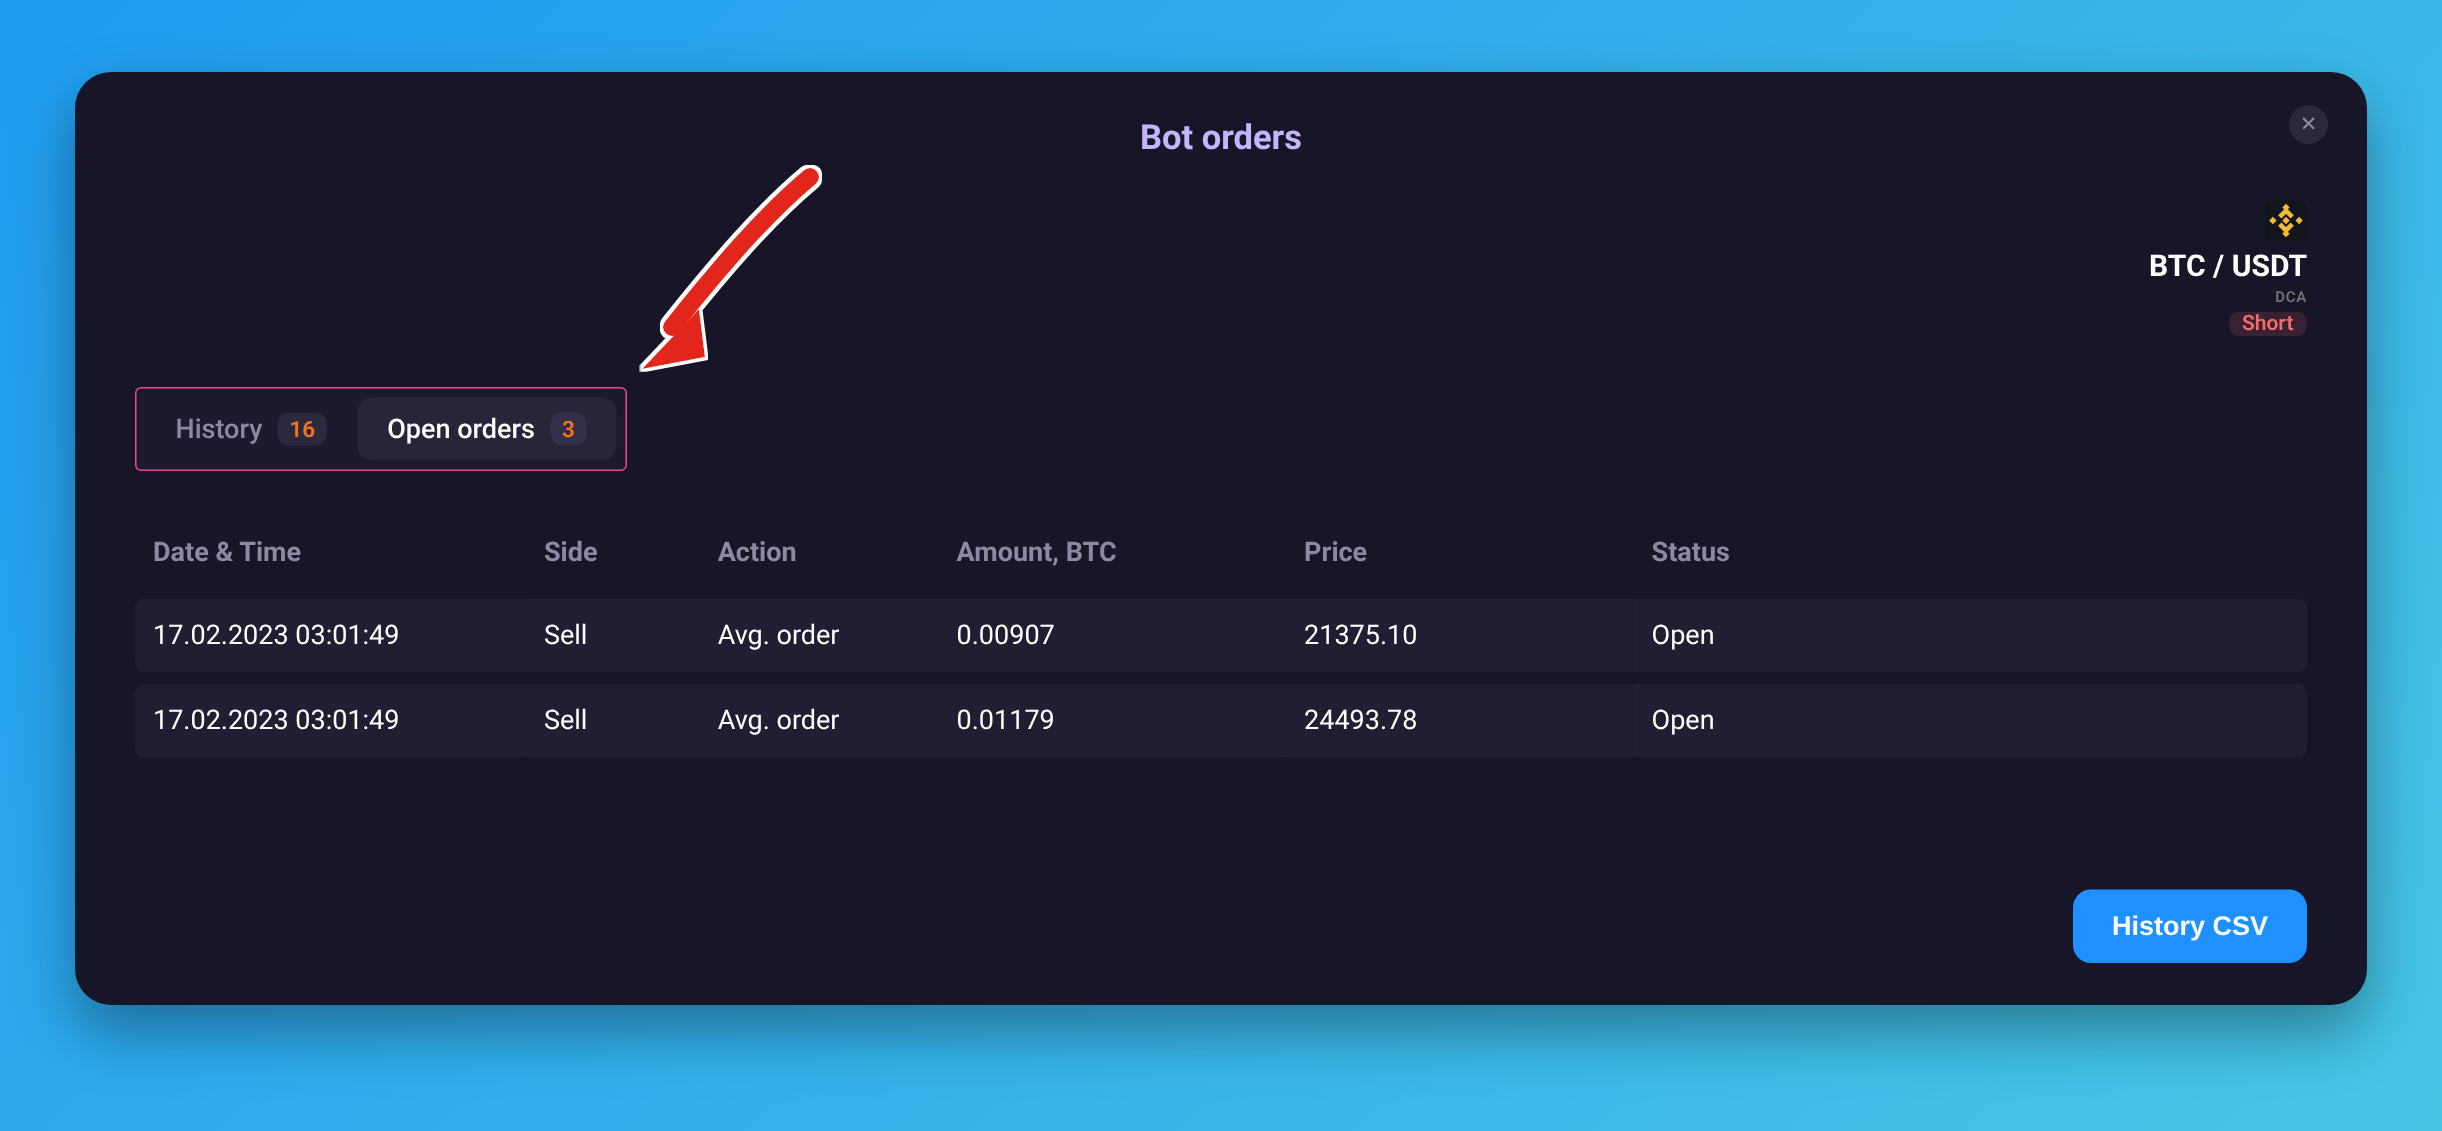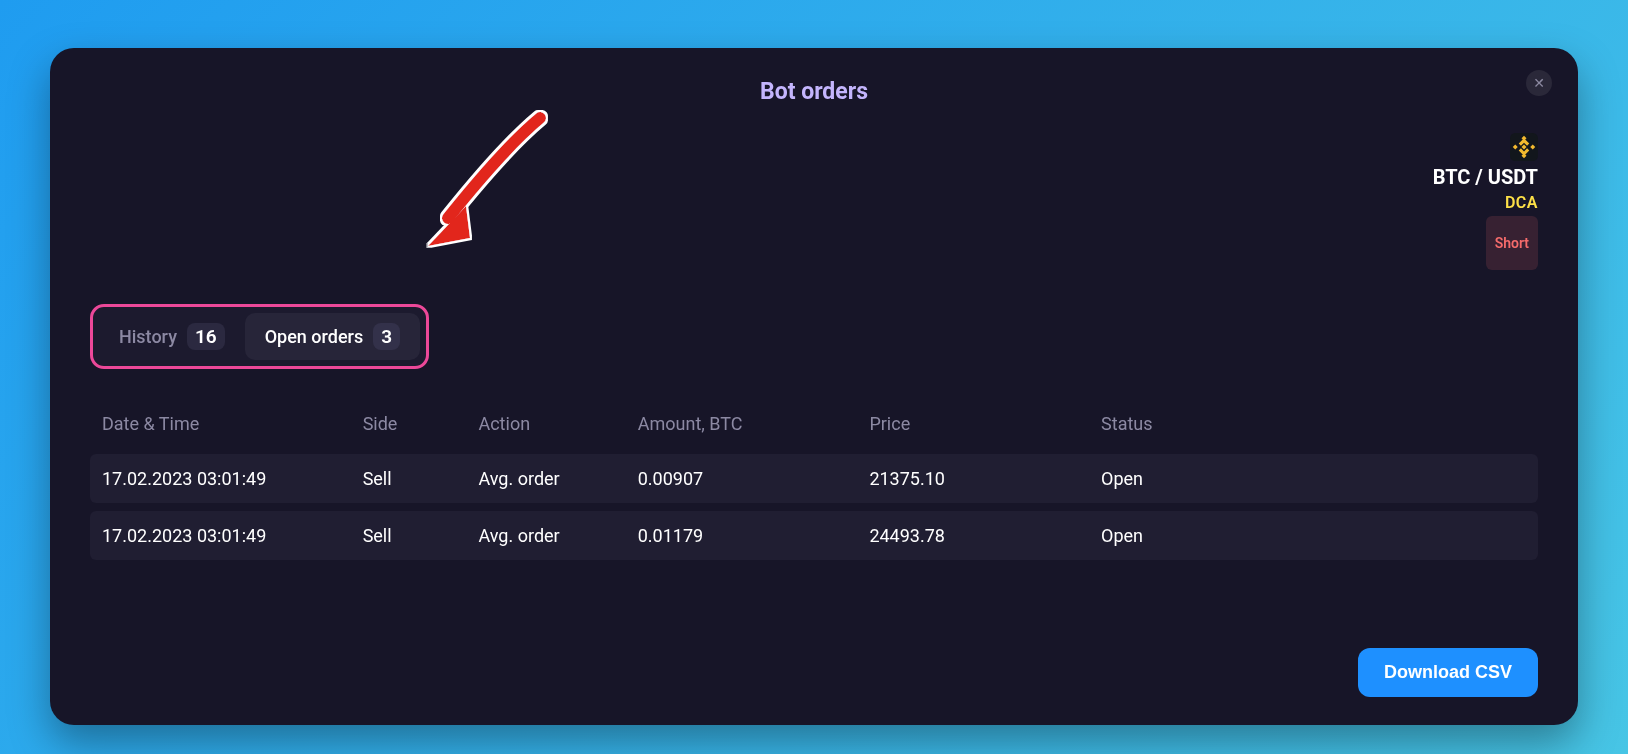--- a/index.html
+++ b/index.html
@@ -57,39 +57,39 @@
     width: 28px;
     height: 28px;
     flex: 0 0 28px;
   }
   .pair-text {
     font-size: 20px;
     font-weight: 700;
     color: #ffffff;
   }
   .dca-text {
-    font-size: 16px;
-    font-weight: 600;
-    color: #fde047;
+    font-size: 10px;
+    font-weight: 600;
+    color: #737373;
     letter-spacing: 0.5px;
   }
   .short-badge {
     font-size: 14px;
     font-weight: 600;
     color: #f46b6b;
     background: rgba(244,107,107,0.15);
     border-radius: 6px;
-    padding: 19px 9px;
+    padding: 0 9px;
   }
   .tabs {
     display: inline-flex;
     gap: 0;
     background: #1c1a2e;
-    border: 3px solid #ec4899;
-    border-radius: 14px;
+    border: 1px solid #ec4899;
+    border-radius: 4px;
     padding: 6px;
     margin-bottom: 26px;
     align-items: flex-end;
   }
   .tab {
     display: flex;
     align-items: center;
     gap: 10px;
     padding: 10px 20px;
     border-radius: 10px;
@@ -97,24 +97,24 @@
     font-size: 18px;
     font-weight: 500;
     color: #8c89a3;
   }
   .tab.active {
     background: #272539;
     color: #ffffff;
   }
   .tab .count {
     background: #33314a;
-    color: #ffffff;
+    color: #f97316;
     border-radius: 8px;
     padding: 2px 8px;
-    font-size: 19px;
+    font-size: 15px;
     font-weight: 600;
   }
   .tab:not(.active) .count {
     background: #2b2940;
   }
 
   table.orders {
     width: 100%;
     border-collapse: separate;
     border-spacing: 0 8px;
@@ -123,21 +123,21 @@
   table.orders col.c-date   { width: 18%; }
   table.orders col.c-side   { width: 8%; }
   table.orders col.c-action { width: 11%; }
   table.orders col.c-amount { width: 16%; }
   table.orders col.c-price  { width: 16%; }
   table.orders col.c-status { width: 31%; }
 
   table.orders thead th {
     text-align: left;
     font-size: 18px;
-    font-weight: 400;
+    font-weight: 700;
     color: #8c89a3;
     padding: 10px 12px 12px 12px;
   }
   table.orders tbody tr {
     background: #201e32;
   }
   table.orders tbody td {
     font-size: 18px;
     color: #ffffff;
     padding: 14px 12px;
@@ -247,21 +247,21 @@
         <td>Sell</td>
         <td>Avg. order</td>
         <td>0.01179</td>
         <td>24493.78</td>
         <td>Open</td>
       </tr>
     </tbody>
   </table>
 
   <div class="footer">
-    <button class="download-btn">Download CSV</button>
+    <button class="download-btn">History CSV</button>
   </div>
 
   
   <svg class="arrow-annotation" width="190" height="170" viewBox="0 0 190 170">
     <defs>
       <filter id="wstroke" x="-20%" y="-20%" width="140%" height="140%">
         <feMorphology operator="dilate" radius="2" in="SourceAlpha" result="d"></feMorphology>
         <feFlood flood-color="#ffffff"></feFlood>
         <feComposite in2="d" operator="in" result="outline"></feComposite>
         <feMerge>

